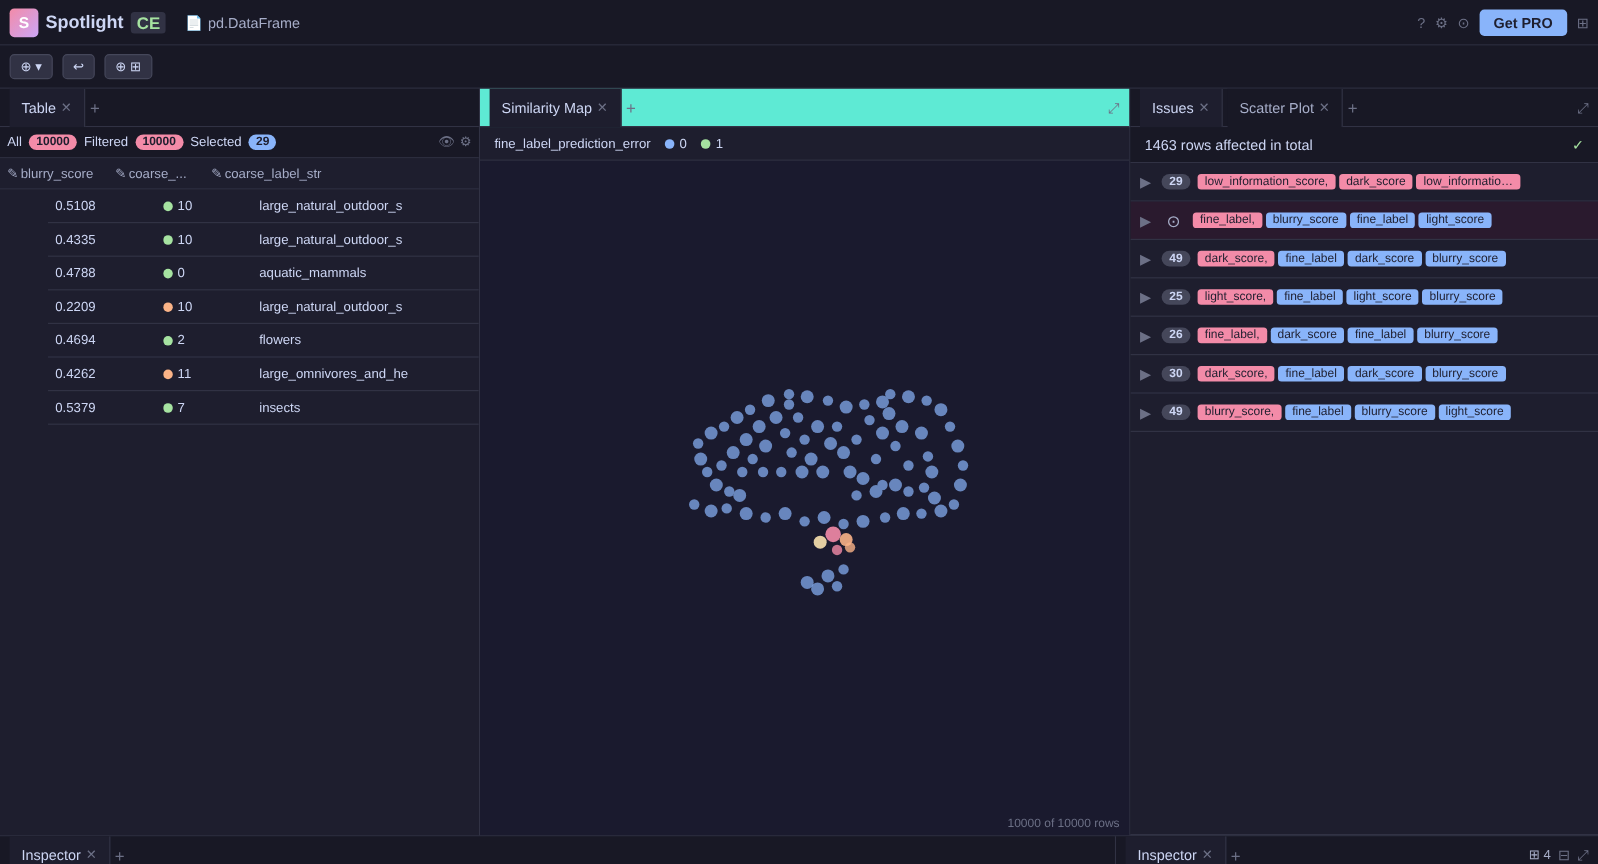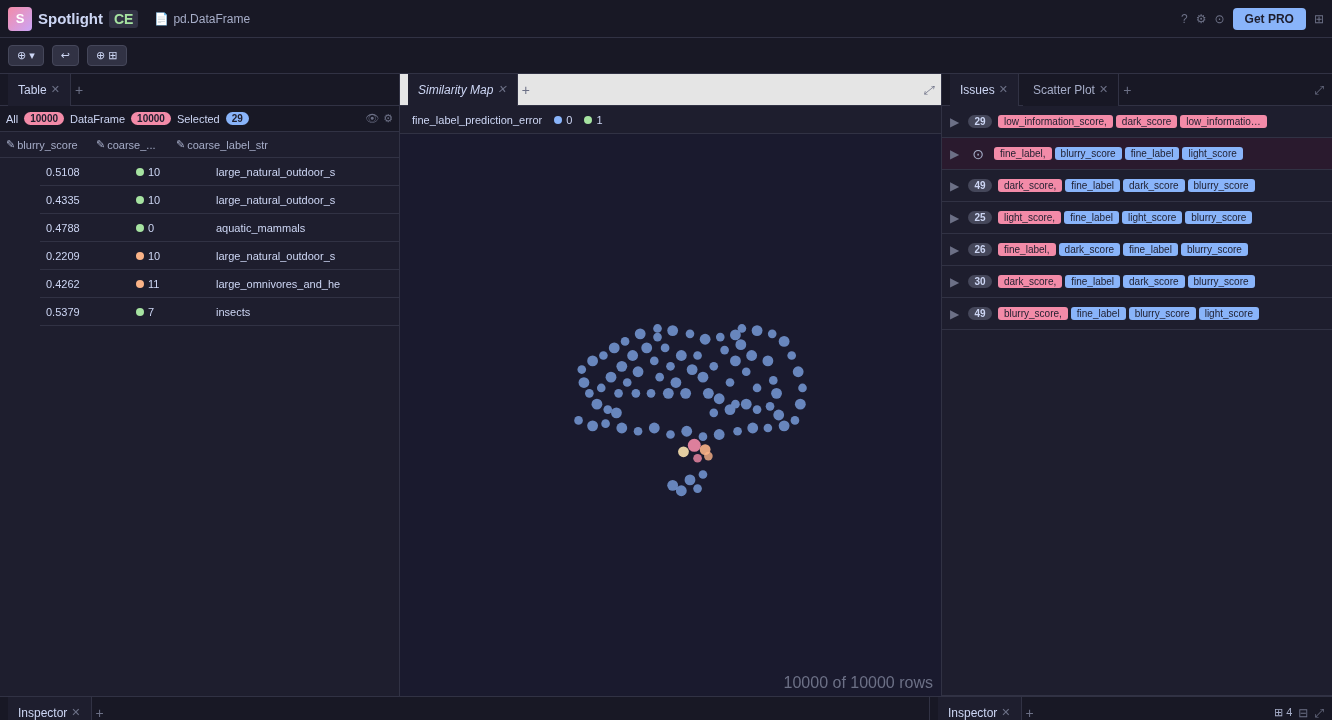--- a/index.html
+++ b/index.html
@@ -46,25 +46,25 @@
     .table-row { display: flex; align-items: center; height: 28px; border-bottom: 1px solid #313244; padding: 0 6px; }
     .cell { font-size: 11px; color: #cdd6f4; overflow: hidden; text-overflow: ellipsis; white-space: nowrap; }
     .cell-1 { width: 90px; }
     .cell-2 { width: 80px; display: flex; align-items: center; gap: 4px; }
     .cell-3 { flex: 1; }
     .dot { width: 8px; height: 8px; border-radius: 50%; display: inline-block; flex-shrink: 0; }
     .dot-green { background: #a6e3a1; }
 
     
     #mid-panel { flex: 1; display: flex; flex-direction: column; border-right: 1px solid #313244; }
-    .sim-header { display: flex; align-items: center; height: 32px; background: #e5e5e5; border-bottom: 1px solid #313244; padding: 0 8px; gap: 4px; font-style: italic; }
+    .sim-header { display: flex; align-items: center; height: 32px; background: #5eead4; border-bottom: 1px solid #313244; padding: 0 8px; gap: 4px; }
     .sim-legend { display: flex; align-items: center; height: 28px; padding: 0 12px; gap: 12px; background: #1e1e2e; border-bottom: 1px solid #313244; }
     .legend-item { display: flex; align-items: center; gap: 4px; font-size: 11px; }
     .sim-body { flex: 1; position: relative; background: #1a1a2e; display: flex; align-items: center; justify-content: center; overflow: hidden; }
-    .sim-footer { font-size: 16px; color: #6c7086; position: absolute; bottom: 4px; right: 8px; }
+    .sim-footer { font-size: 10px; color: #6c7086; position: absolute; bottom: 4px; right: 8px; }
 
     
     .scatter-svg { position: absolute; top: 0; left: 0; width: 100%; height: 100%; }
 
     
     #right-panel { width: 390px; display: flex; flex-direction: column; }
     .right-top { flex: 1; display: flex; flex-direction: column; border-bottom: 1px solid #313244; }
     .issues-header { display: flex; align-items: center; height: 32px; background: #181825; border-bottom: 1px solid #313244; padding: 0 8px; gap: 4px; justify-content: space-between; }
     .issues-count-bar { display: flex; align-items: center; height: 30px; background: #181825; border-bottom: 1px solid #313244; padding: 0 12px; gap: 8px; font-size: 12px; }
     .check-icon { color: #a6e3a1; margin-left: auto; }
@@ -137,21 +137,21 @@
         <div class="tab active">
           <span>Table</span>
           <span class="panel-close">✕</span>
         </div>
       </div>
       <span class="panel-add">+</span>
     </div>
     <div class="table-sub-header">
       <span class="count-badge">All</span>
       <span class="filtered-badge">10000</span>
-      <span class="count-badge">DataFrame</span>
+      <span class="count-badge">Filtered</span>
       <span class="filtered-badge">10000</span>
       <span class="count-badge">Selected</span>
       <span class="selected-badge">29</span>
       <div class="sub-header-right">
         <span style="color:#6c7086;cursor:pointer;">👁</span>
         <span style="color:#6c7086;cursor:pointer;">⚙</span>
       </div>
     </div>
     <div class="table-cols">
       <div class="col-header col-1">
@@ -192,20 +192,28 @@
     </div>
     <div class="cell cell-3">aquatic_mammals</div>
   </div>
         <div class="table-row">
     <div class="cell cell-1">0.2209</div>
     <div class="cell cell-2">
       <span class="dot" style="background:#fab387;"></span>
       10
     </div>
     <div class="cell cell-3">large_natural_outdoor_s</div>
+  </div>
+        <div class="table-row">
+    <div class="cell cell-1">0.4694</div>
+    <div class="cell cell-2">
+      <span class="dot" style="background:#a6e3a1;"></span>
+      2
+    </div>
+    <div class="cell cell-3">flowers</div>
   </div>
         <div class="table-row">
     <div class="cell cell-1">0.4262</div>
     <div class="cell cell-2">
       <span class="dot" style="background:#fab387;"></span>
       11
     </div>
     <div class="cell cell-3">large_omnivores_and_he</div>
   </div>
         <div class="table-row">
@@ -352,20 +360,24 @@
           <span>Issues</span>
           <span class="panel-close">✕</span>
         </div>
         <div class="tab">
           <span>Scatter Plot</span>
           <span class="panel-close">✕</span>
         </div>
         <span class="panel-add">+</span>
         <span class="fullscreen-icon">⤢</span>
       </div>
+      <div class="issues-count-bar">
+        <span>1463 rows affected in total</span>
+        <span class="check-icon">✓</span>
+      </div>
       <div class="issues-list" id="issues-list">
       <div class="issue-row">
     <span class="issue-expand">▶</span>
     <span class="issue-count">29</span>
     <div class="issue-tags">
               <span class="issue-tag tag-red">low_information_score,</span>
               <span class="issue-tag tag-red">dark_score</span>
               <span class="issue-tag tag-red">low_informatio…</span>
             </div>
   </div>

